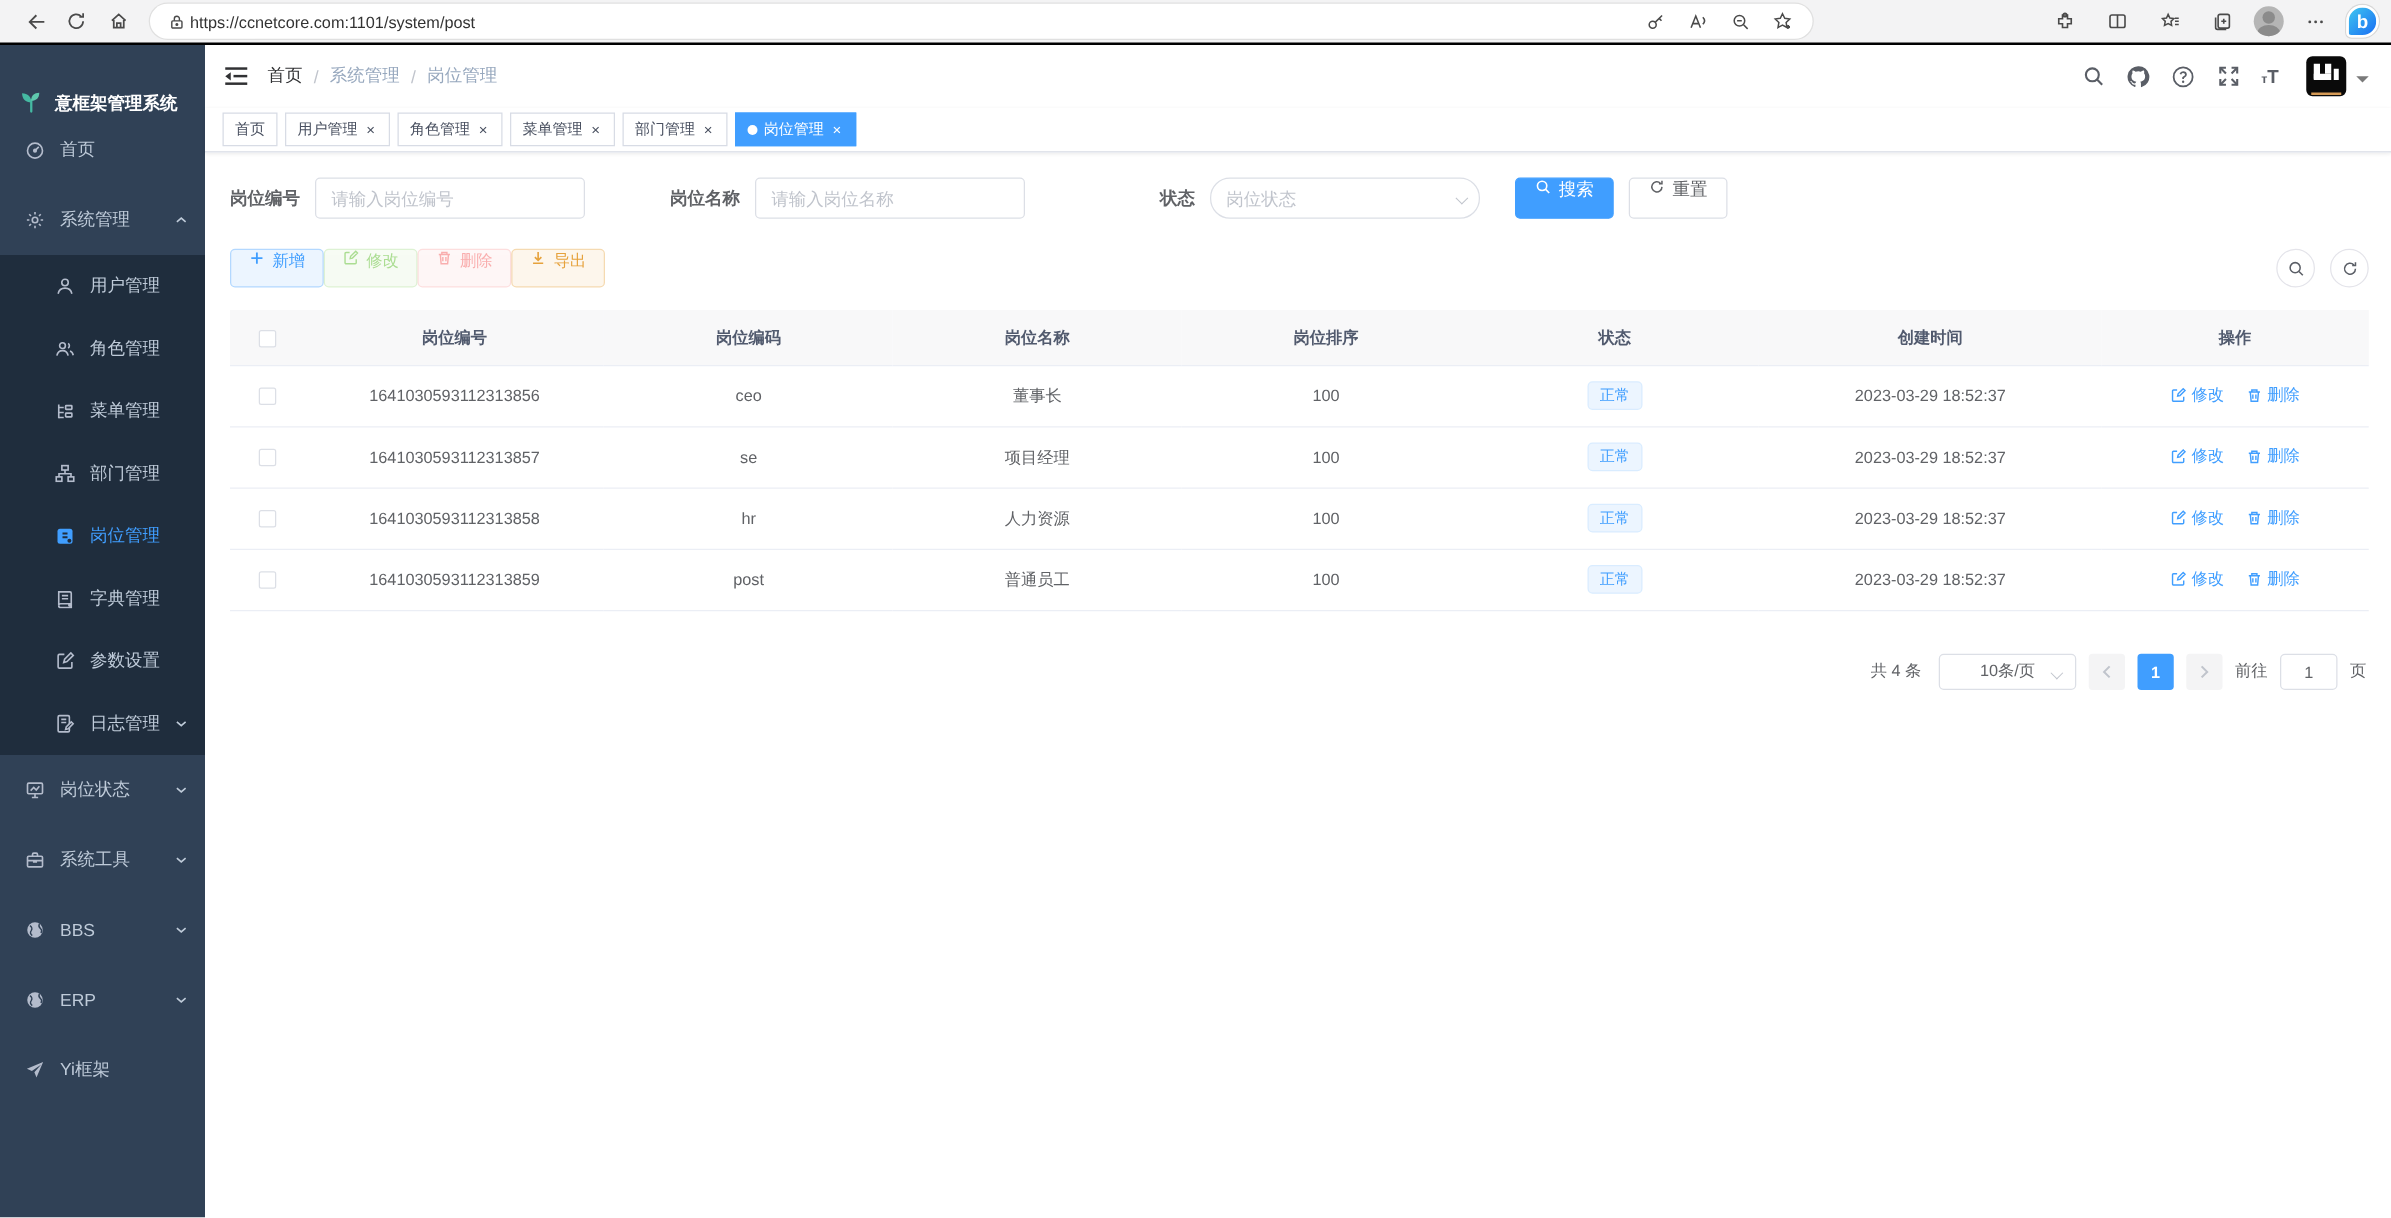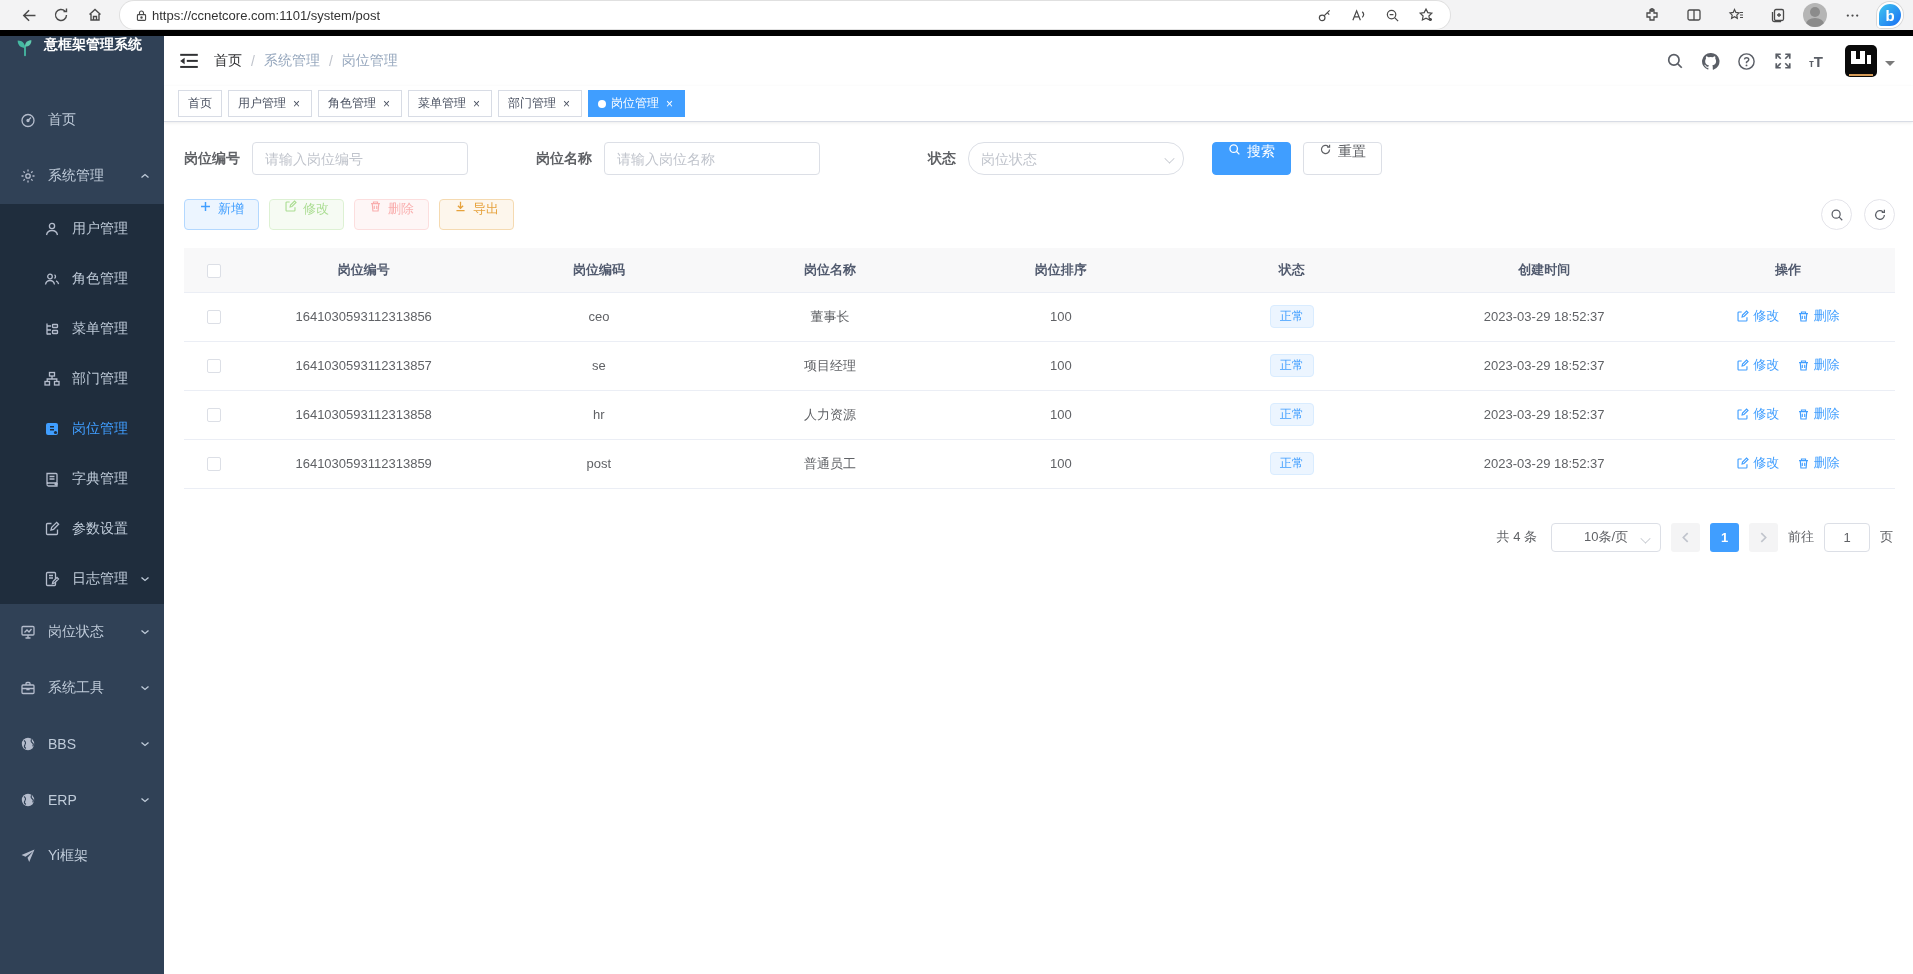--- a/index.html
+++ b/index.html
@@ -1,38 +1,38 @@
 <!DOCTYPE html>
 <html><head>
 <meta charset="utf-8">
 <style>
   * { margin:0; padding:0; box-sizing:border-box; }
   html,body { width:1913px; height:974px; overflow:hidden; }
   body { font-family:"Liberation Sans", sans-serif; font-size:14px; color:#303133; background:#fff; }
   svg { display:block; }
 
   
-  .browser-bar { height:36px; background:#f3f3f4; display:flex; align-items:center; border-bottom:6px solid #000000; padding:0 10px; }
+  .browser-bar { height:36px; background:#f3f3f4; display:flex; align-items:center; border-bottom:2px solid #000000; padding:0 10px; }
   .b-icon { width:34px; height:28px; display:flex; align-items:center; justify-content:center; color:#4a4a4a; cursor:pointer; border-radius:4px; flex-shrink:0; }
   .url-pill { flex:0 1 1330px; height:28px; background:#fff; border-radius:14px; box-shadow:0 0 0 1px #e0e0e0; display:flex; align-items:center; padding:0 10px; margin:0 8px; min-width:0; }
   .url-text { flex:1; font-size:13px; color:#333; white-space:nowrap; overflow:hidden; }
   .pill-icons { display:flex; align-items:center; gap:6px; }
   .pill-icons .b-icon { width:28px; }
   .chrome-right { display:flex; align-items:center; gap:8px; margin-left:auto; }
   .avatar-chrome { width:24px; height:24px; border-radius:50%; background:#b5b5b5; position:relative; overflow:hidden; }
   .avatar-chrome:before { content:""; position:absolute; left:7px; top:4px; width:10px; height:10px; border-radius:50%; background:#8b8b8b; }
   .avatar-chrome:after { content:""; position:absolute; left:3px; top:15px; width:18px; height:12px; border-radius:50%; background:#8b8b8b; }
   .copilot { width:26px; height:26px; border-radius:50% 50% 50% 4px; background:linear-gradient(135deg,#3ec6f0,#1b6ef3); display:flex; align-items:center; justify-content:center; color:#fff; font-weight:bold; font-size:15px; border:2px solid #fff; box-shadow:0 0 0 1px #d8d8d8; }
 
   
   .app { display:flex; height:938px; }
 
   
   .sidebar { width:164px; flex-shrink:0; background:#304156; color:#bfcbd9; overflow:hidden; }
-  .logo-row { height:56px; display:flex; align-items:flex-start; gap:8px; padding-left:14px; color:#fff; font-weight:bold; font-size:14px; }
+  .logo-row { height:56px; display:flex; align-items:flex-end; gap:8px; padding-left:14px; color:#fff; font-weight:bold; font-size:14px; }
   .menu-item { height:56px; display:flex; align-items:center; gap:12px; padding-left:20px; font-size:14px; cursor:pointer; position:relative; }
   .submenu { background:#1f2d3d; }
   .submenu .menu-item { height:50px; padding-left:44px; }
   .menu-item .mi { width:16px; height:16px; color:#b4bccc; flex-shrink:0; }
   .menu-item.active { color:#409eff; }
   .menu-item.active .mi { color:#409eff; }
   .chev { position:absolute; right:14px; width:10px; height:10px; color:#bfcbd9; }
 
   
   .main { flex:1; min-width:0; display:flex; flex-direction:column; background:#fff; }
@@ -73,21 +73,21 @@
   .f-input { width:216px; height:33px; border:1px solid #dcdfe6; border-radius:4px; padding:0 12px; font-size:14px; color:#606266; outline:none; font-family:"Liberation Sans",sans-serif; }
   .f-input::placeholder { color:#c0c4cc; }
   .gap-lg { width:68px; } .gap-xl { width:108px; }
   .select-wrap { position:relative; width:216px; }
   .select-wrap .f-input { width:100%; padding-right:28px;border-radius:16px; }
   .sel-chev { position:absolute; right:10px; top:12px; width:9px; height:9px; border-right:1.6px solid #c0c4cc; border-bottom:1.6px solid #c0c4cc; transform:rotate(45deg) scale(.8); }
   .btn { height:33px; display:inline-flex; align-items:flex-start; gap:6px; padding:0 15px; border-radius:4px; font-size:14px; cursor:pointer; border:1px solid #dcdfe6; background:#fff; color:#606266; white-space:nowrap; }
   .btn svg { width:13px; height:13px; }
   .btn-primary { background:#409eff; border-color:#409eff; color:#fff; margin-left:28px; margin-right:12px; }
 
-  .toolbar-row { display:flex; align-items:center; gap:10px; margin-bottom:18px; }
+  .toolbar-row { display:flex; align-items:center; margin-bottom:18px; }
   .btn-sm { height:31px; padding:0 14px; font-size:13px; }
   .btn-blue  { color:#409eff; background:#ecf5ff; border-color:#b3d8ff; }
   .btn-green { color:#67c23a; background:#f0f9eb; border-color:#c2e7b0; }
   .btn-red   { color:#f56c6c; background:#fef0f0; border-color:#fbc4c4; }
   .btn-orange{ color:#e6a23c; background:#fdf6ec; border-color:#f5dab1; }
   .is-disabled { opacity:.55; cursor:not-allowed; }
   .tool-circles { margin-left:auto; display:flex; gap:12px; }
   .circle-btn { width:31px; height:31px; border-radius:50%; border:1px solid #e4e4ea; background:#fff; color:#5a5e66; display:flex; align-items:center; justify-content:center; cursor:pointer; }
   .circle-btn svg { width:14px; height:14px; }
 

